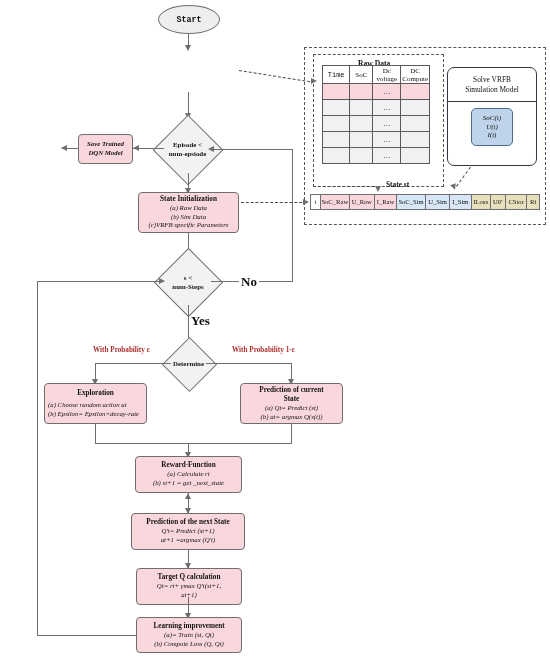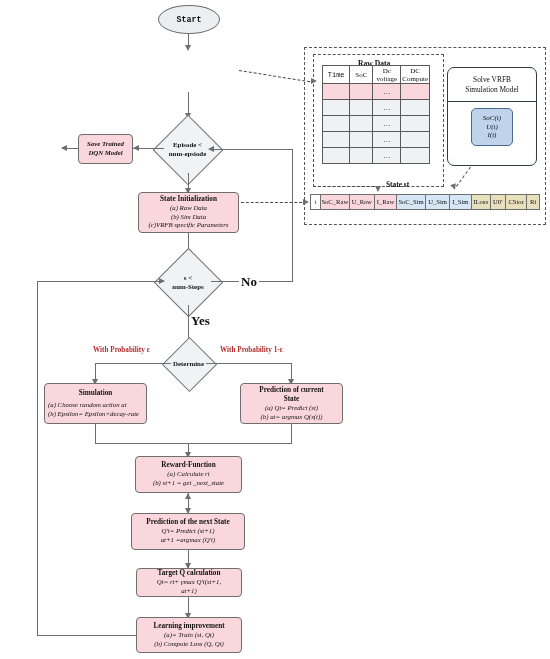--- a/index.html
+++ b/index.html
@@ -203,32 +203,32 @@
   <div class="ln-v" style="left:188px;top:305px;height:40px;"></div>
   <div class="arw down" style="left:185px;top:341px;"></div>
   <div class="elabel" style="left:191px;top:313px;">Yes</div>
 
   <div class="dia" style="left:170px;top:345px;width:37px;height:37px;"></div>
   <div class="dia-lbl" style="left:158px;top:356px;width:61px;height:14px;">
     <div>Determine</div>
   </div>
 
   <div class="plabel" style="left:93px;top:346px;">With Probability ε</div>
-  <div class="plabel" style="left:220px;top:346px;">With Probability 1-ε</div>
+  <div class="plabel" style="left:232px;top:346px;">With Probability 1-ε</div>
 
   <div class="ln-h" style="left:95px;top:363px;width:76px;"></div>
   <div class="ln-v" style="left:95px;top:363px;height:20px;"></div>
   <div class="arw down" style="left:92px;top:379px;"></div>
 
   <div class="ln-h" style="left:206px;top:363px;width:86px;"></div>
   <div class="ln-v" style="left:291px;top:363px;height:20px;"></div>
   <div class="arw down" style="left:288px;top:379px;"></div>
 
   <div class="node proc" style="left:44px;top:383px;width:103px;height:41px;padding:3px 3px;align-items:flex-start;">
-    <div class="ttl" style="width:100%;text-align:center;margin-bottom:3px;">Simulation</div>
+    <div class="ttl" style="width:100%;text-align:center;margin-bottom:3px;">Exploration</div>
     <div class="ln">(a) Choose random action at</div>
     <div class="ln">(b) Epsilon= Epsilon×decay-rate</div>
   </div>
 
   <div class="node proc" style="left:240px;top:383px;width:103px;height:41px;padding:2px 3px;align-items:center;">
     <div class="ttl">Prediction of current</div>
     <div class="ttl">State</div>
     <div class="ln">(a) Qt= Predict (st)</div>
     <div class="ln">(b)  at= argmax Q(s(t))</div>
   </div>
@@ -251,21 +251,21 @@
 
   <div class="node proc" style="left:131px;top:513px;width:114px;height:37px;padding:2px 3px;">
     <div class="ttl">Prediction of the next State</div>
     <div class="ln">Q't= Predict (st+1)</div>
     <div class="ln">at+1  =argmax (Q't)</div>
   </div>
 
   <div class="ln-v" style="left:188px;top:550px;height:18px;"></div>
   <div class="arw down" style="left:185px;top:563px;"></div>
 
-  <div class="node proc" style="left:136px;top:568px;width:106px;height:29px;padding:2px 14px;">
+  <div class="node proc" style="left:136px;top:568px;width:106px;height:37px;padding:2px 14px;">
     <div class="ttl">Target Q calculation</div>
     <div class="ln">Qt= rt+ γmax Q't(st+1, at+1)</div>
   </div>
 
   <div class="ln-v" style="left:188px;top:597px;height:20px;"></div>
   <div class="arw down" style="left:185px;top:613px;"></div>
 
   <div class="node proc" style="left:136px;top:617px;width:106px;height:36px;padding:2px 1px;">
     <div class="ttl">Learning improvement</div>
     <div class="ln">(a)= Train (st, Qt)</div>

